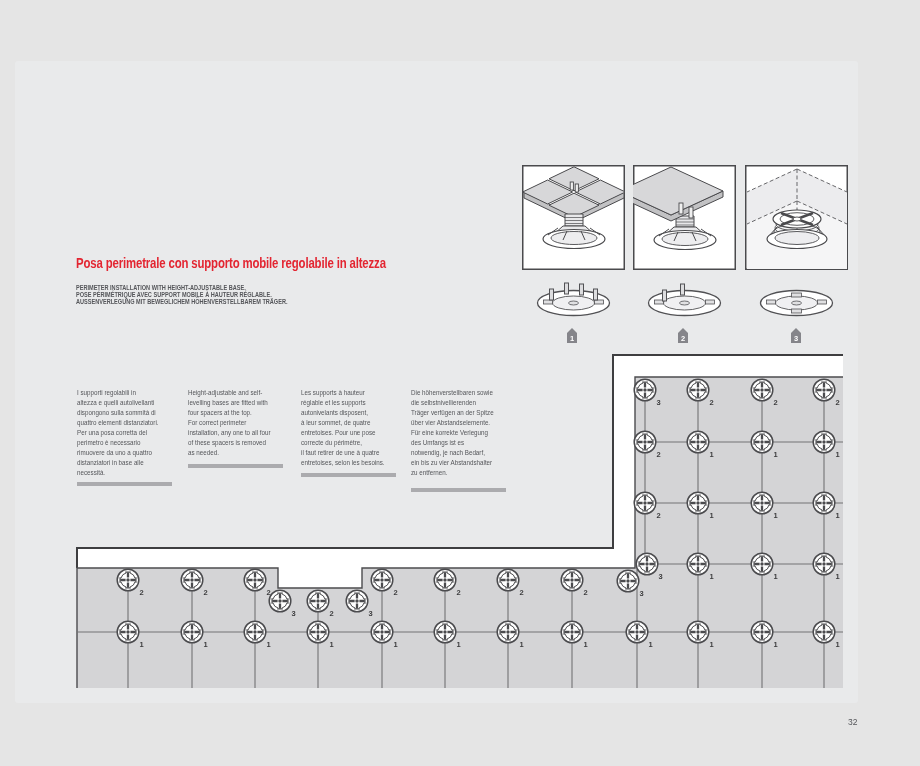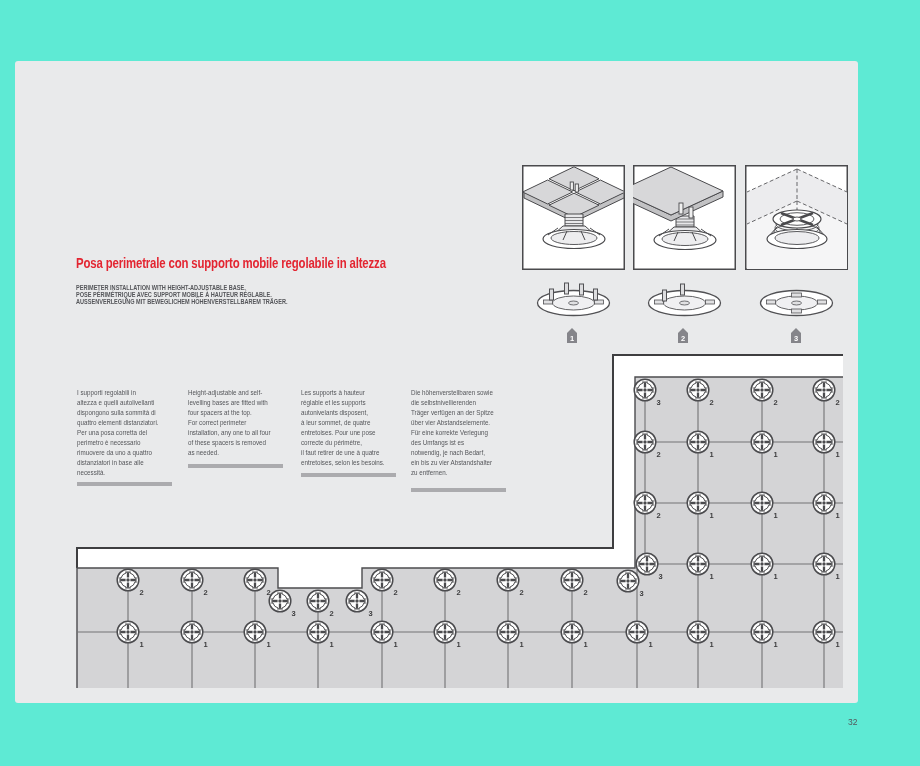--- a/index.html
+++ b/index.html
@@ -1,16 +1,16 @@
 <!DOCTYPE html>
 <html><head>
 <meta charset="utf-8">
 <style>
   html,body{margin:0;padding:0;background:#ffffff;}
-  #page{position:relative;width:920px;height:766px;background:#5eead4;overflow:hidden;
+  #page{position:relative;width:920px;height:766px;background:#e5e5e5;overflow:hidden;
         font-family:"Liberation Sans",sans-serif;}
   #panel{position:absolute;left:15px;top:61px;width:843px;height:642px;background:#e9eaeb;border-radius:3px;}
   .abs{position:absolute;}
   #title{left:76px;top:254px;font-size:15px;font-weight:bold;color:#e32531;white-space:nowrap;
          transform:scaleX(0.76);transform-origin:left top;letter-spacing:-0.2px;}
   #subtitles{left:76px;top:284px;font-size:6.8px;font-weight:bold;color:#55565a;line-height:7.2px;
          white-space:pre-line;transform:scaleX(0.82);transform-origin:left top;width:320px;}
   .col{top:388px;width:170px;font-size:8px;line-height:10px;color:#55565a;white-space:pre-line;
        transform:scaleX(0.78);transform-origin:left top;}
   #col-it{left:77px;} #col-en{left:188px;} #col-fr{left:301px;} #col-de{left:411px;}

